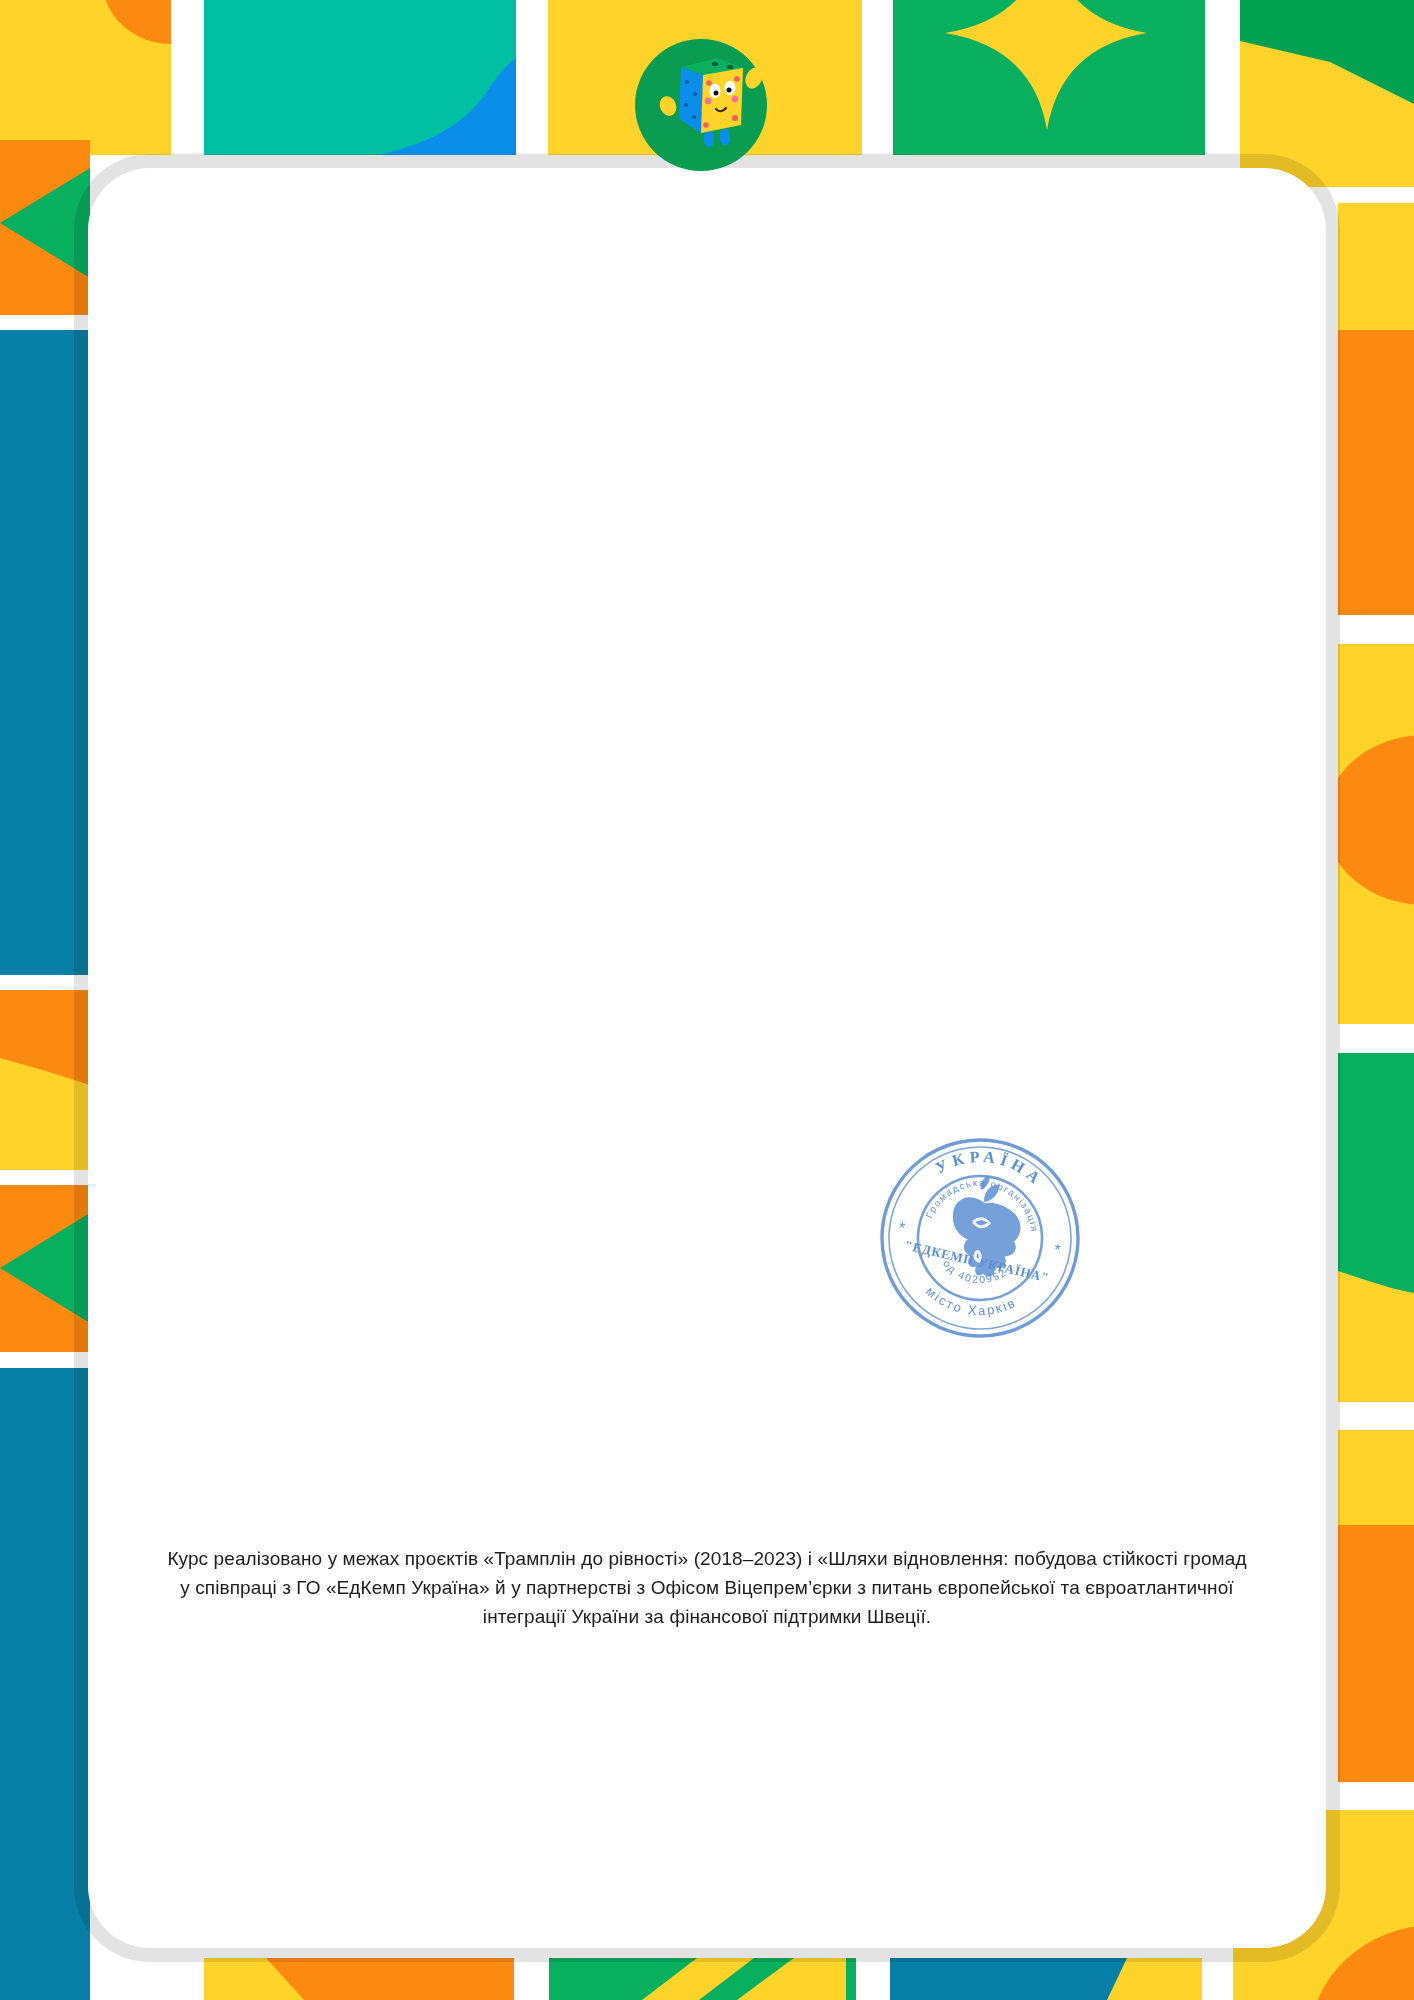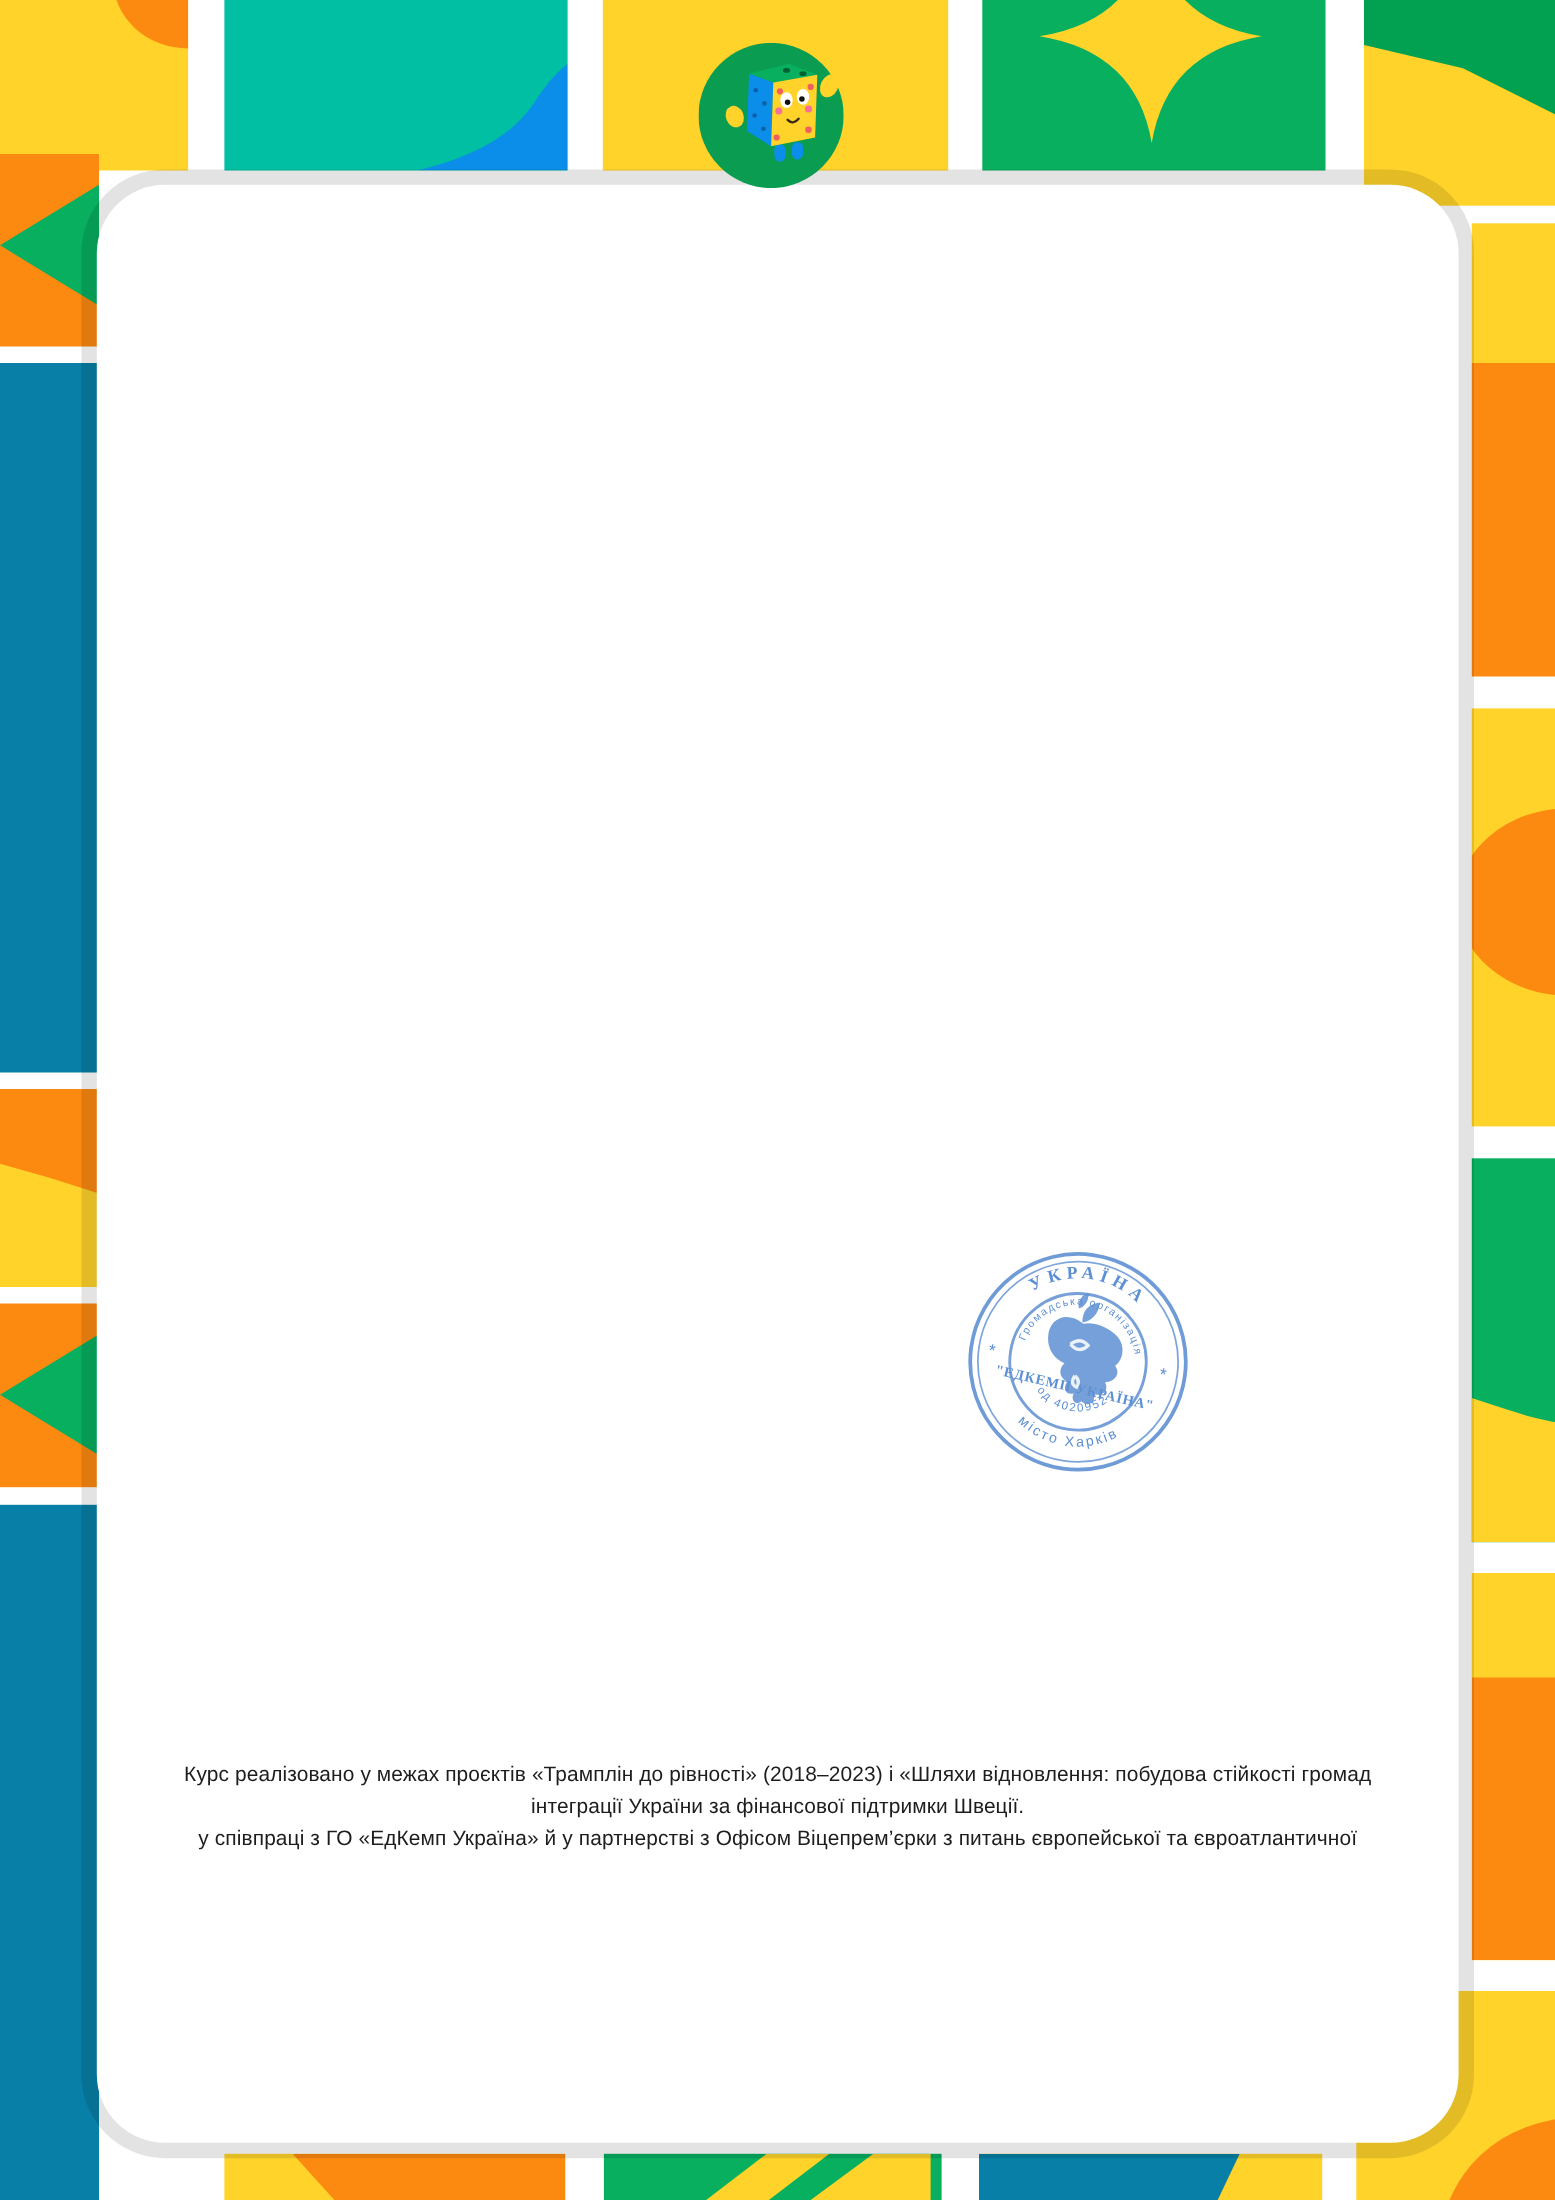--- a/index.html
+++ b/index.html
@@ -17,21 +17,21 @@
     left:88px;top:168px;
     width:1238px;height:1780px;
     background:#ffffff;
     border-radius:62px;
     box-shadow:0 0 0 14px rgba(0,0,0,0.11);
   }
   .mascot{position:absolute;left:635px;top:39px;width:132px;height:132px;}
   .stamp{position:absolute;left:875px;top:1133px;width:210px;height:210px;opacity:0.92;}
   .footer{
     position:absolute;
-    left:107px;top:1599px;width:1200px;
+    left:107px;top:1544px;width:1200px;
     text-align:center;
     color:#1d1d1f;
     font-size:19px;
     line-height:29px;
     letter-spacing:0.1px;
   }
   .footer div{white-space:nowrap;}
   .stamp text{fill:#4f86d0;}
   .stamp .serifb{font-family:"Liberation Serif",serif;font-weight:bold;}
   .stamp .sans{font-family:"Liberation Sans",sans-serif;}
@@ -192,17 +192,17 @@
 
       <g fill="none" stroke="#ffffff" stroke-width="3" opacity="0.85">
         <path d="M 96 90 q 8 -8 16 -1 q -7 9 -16 1"></path>
         <path d="M 104 118 q 6 4 3 10 q -7 -2 -3 -10"></path>
       </g>
     </g>
   </svg>
 
   <div class="footer">
     <div>Курс реалізовано у межах проєктів «Трамплін до рівності» (2018–2023) і «Шляхи відновлення: побудова стійкості громад</div>
+    <div>у співпраці з ГО «ЕдКемп Україна» й у партнерстві з Офісом Віцепрем’єрки з питань європейської та євроатлантичної</div>
     <div>інтеграції України за фінансової підтримки Швеції.</div>
-    <div>у співпраці з ГО «ЕдКемп Україна» й у партнерстві з Офісом Віцепрем’єрки з питань європейської та євроатлантичної</div>
   </div>
 
 </div>
 
 </body></html>

